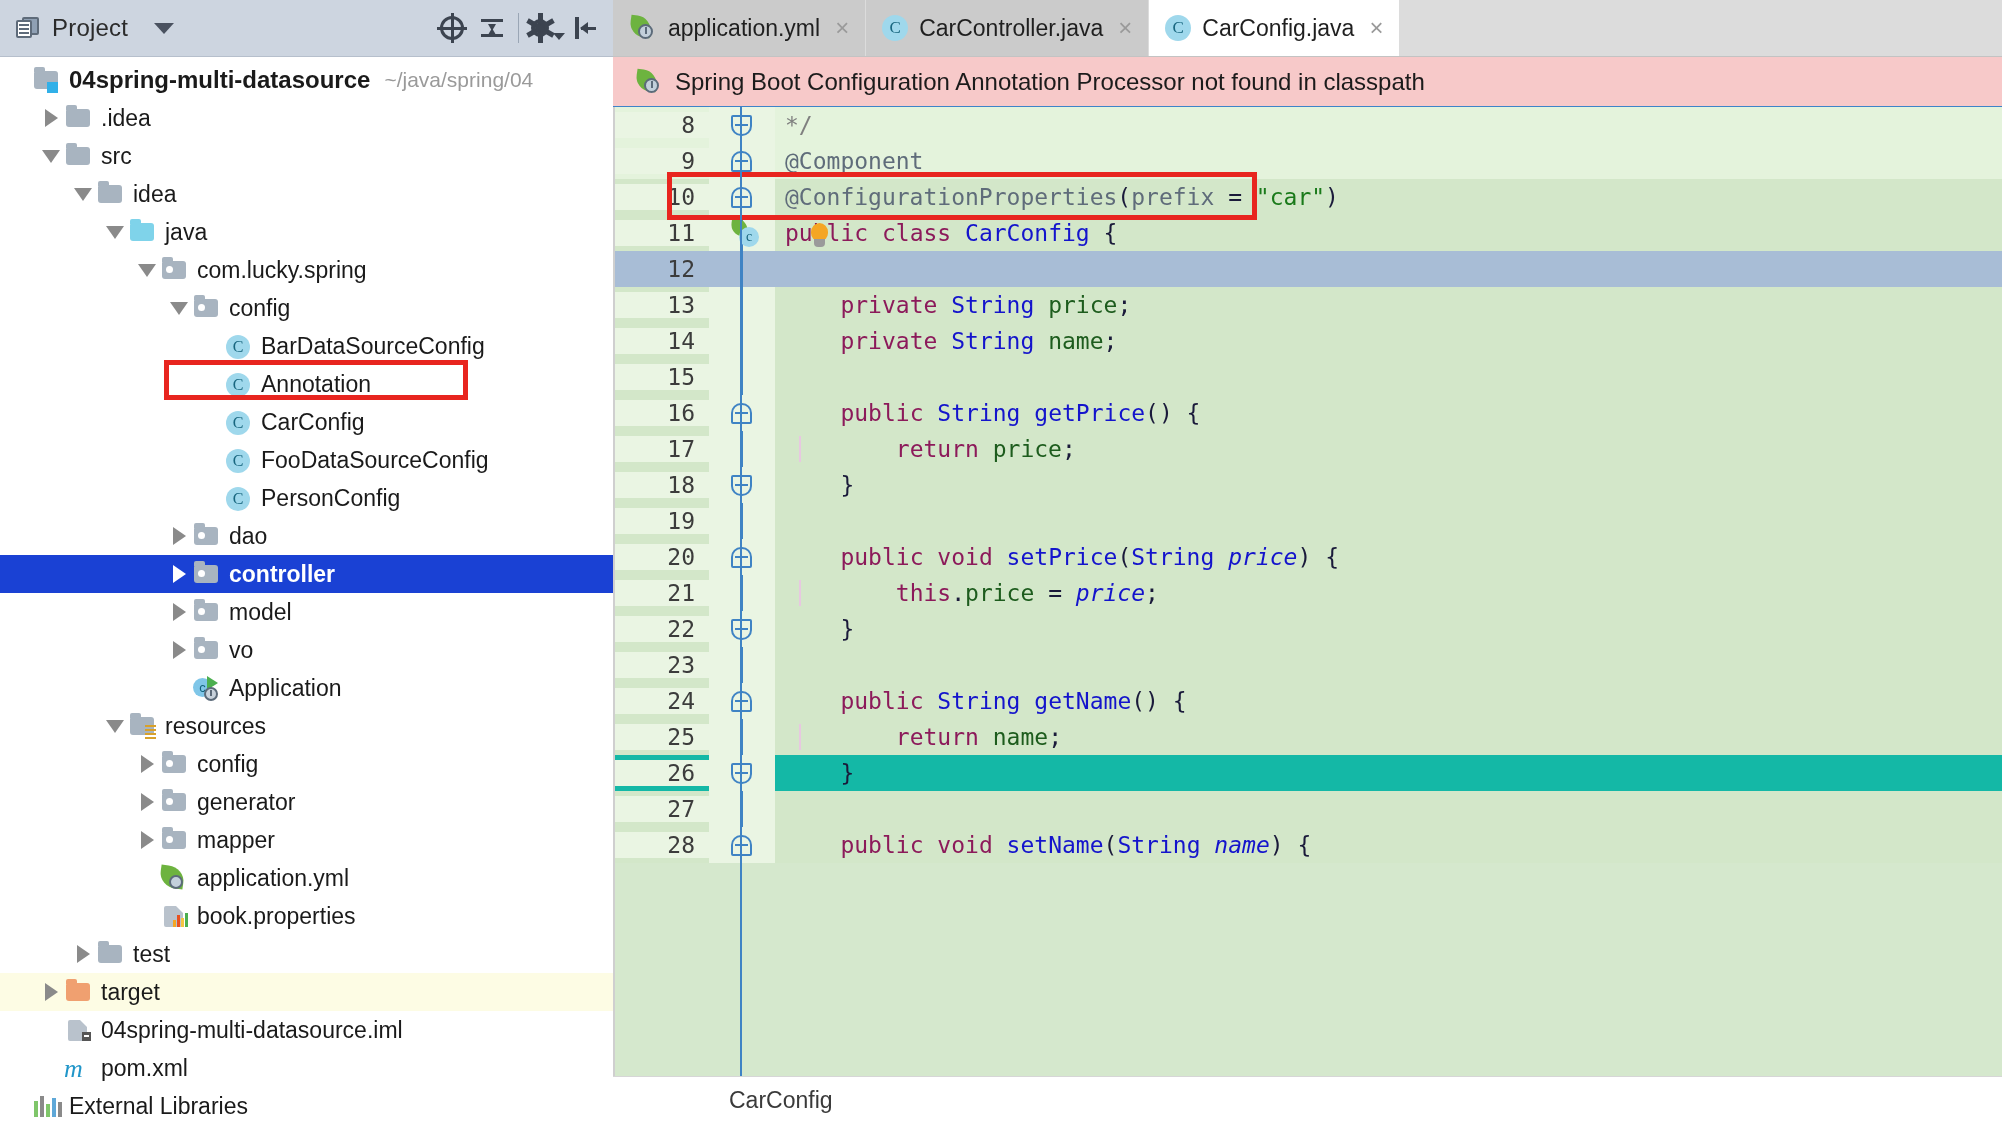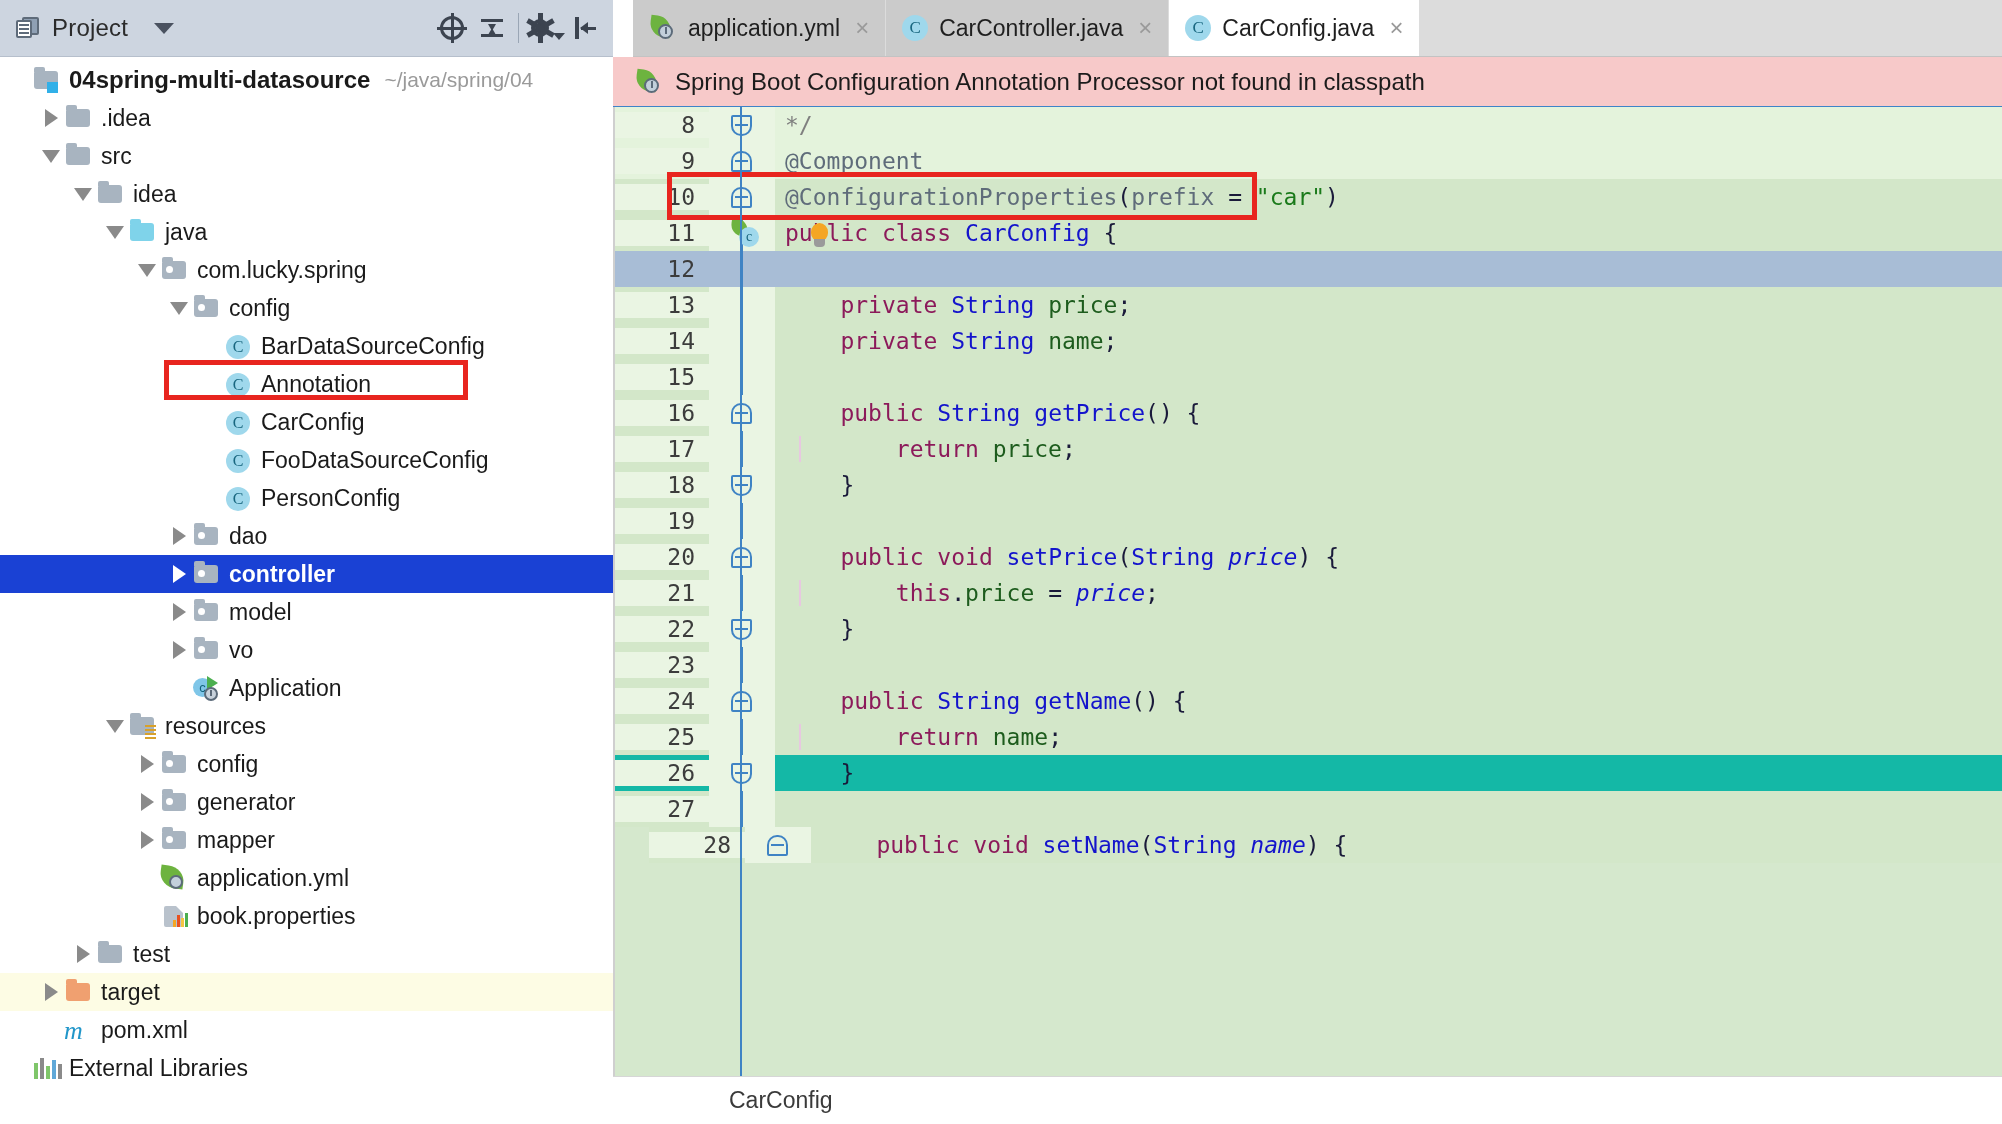--- a/index.html
+++ b/index.html
@@ -4,21 +4,21 @@
 <style>
   * { box-sizing: border-box; margin: 0; padding: 0; }
   html, body {
     width: 2002px; height: 1124px;
     font-family: "Liberation Sans", sans-serif;
     background: #ffffff; overflow: hidden;
   }
   #app { position: relative; width: 2002px; height: 1124px; display: flex; flex-direction: column; }
 
   
-  .top-row { display: flex; height: 57px; flex: 0 0 57px; gap: 20px; }
+  .top-row { display: flex; height: 57px; flex: 0 0 57px; }
 
   
   .proj-header {
     width: 613px; flex: 0 0 613px;
     background: #cdd5e0;
     display: flex; align-items: center;
     padding: 0 8px 0 14px;
     border-bottom: 1px solid #b6bfcc;
   }
   .proj-header .ph-icon { width: 28px; height: 26px; flex: 0 0 28px; position: relative; }
@@ -563,20 +563,29 @@
               <i></i>
             </span>
             <span class="ic">
               <span class="folder orange"></span>
             </span>
             <span class="lbl">target</span>
           </div>
           <div class="row">
             <span class="indent" style="width: 32px;"></span>
             <span class="arrow empty"></span>
+            <span class="ic">
+              <span class="file-g"></span>
+              <span class="iml-sq"></span>
+            </span>
+            <span class="lbl">04spring-multi-datasource.iml</span>
+          </div>
+          <div class="row">
+            <span class="indent" style="width: 32px;"></span>
+            <span class="arrow empty"></span>
             <span class="ic"><span class="mvn-m">m</span></span>
             <span class="lbl">pom.xml</span>
           </div>
           <div class="row">
             <span class="indent" style="width: 0px;"></span>
             <span class="arrow empty"></span>
             <span class="ic">
               <span class="extlib">
                 <span style="height:16px;background:#7fc66a;"></span>
                 <span style="height:21px;background:#8a8a8a;"></span>
@@ -768,21 +777,21 @@
               </span>
               <span class="code-text"><span class="pl">    }</span></span>
             </div>
             <div class="code-line" style="background: rgb(211, 231, 201);">
               <span class="gutter-num">27</span>
               <span class="gutter-marks">
                 <span class="fold-line"></span>
               </span>
               <span class="code-text"></span>
             </div>
-            <div class="code-line" style="background: rgb(211, 231, 201); margin-left: 36px;">
+            <div class="code-line" style="background: rgb(211, 231, 201);">
               <span class="gutter-num">28</span>
               <span class="gutter-marks">
                 <span class="fold start">
                   <span class="shape"></span>
                   <span class="minus"></span>
                 </span>
               </span>
               <span class="code-text"><span class="pl">    </span><span class="k">public</span><span class="pl"> </span><span class="k">void</span><span class="pl"> </span><span class="mth">setName</span><span class="pl">(</span><span class="ty">String</span><span class="pl"> </span><span class="pm">name</span><span class="pl">) {</span></span>
             </div>
           </div>

